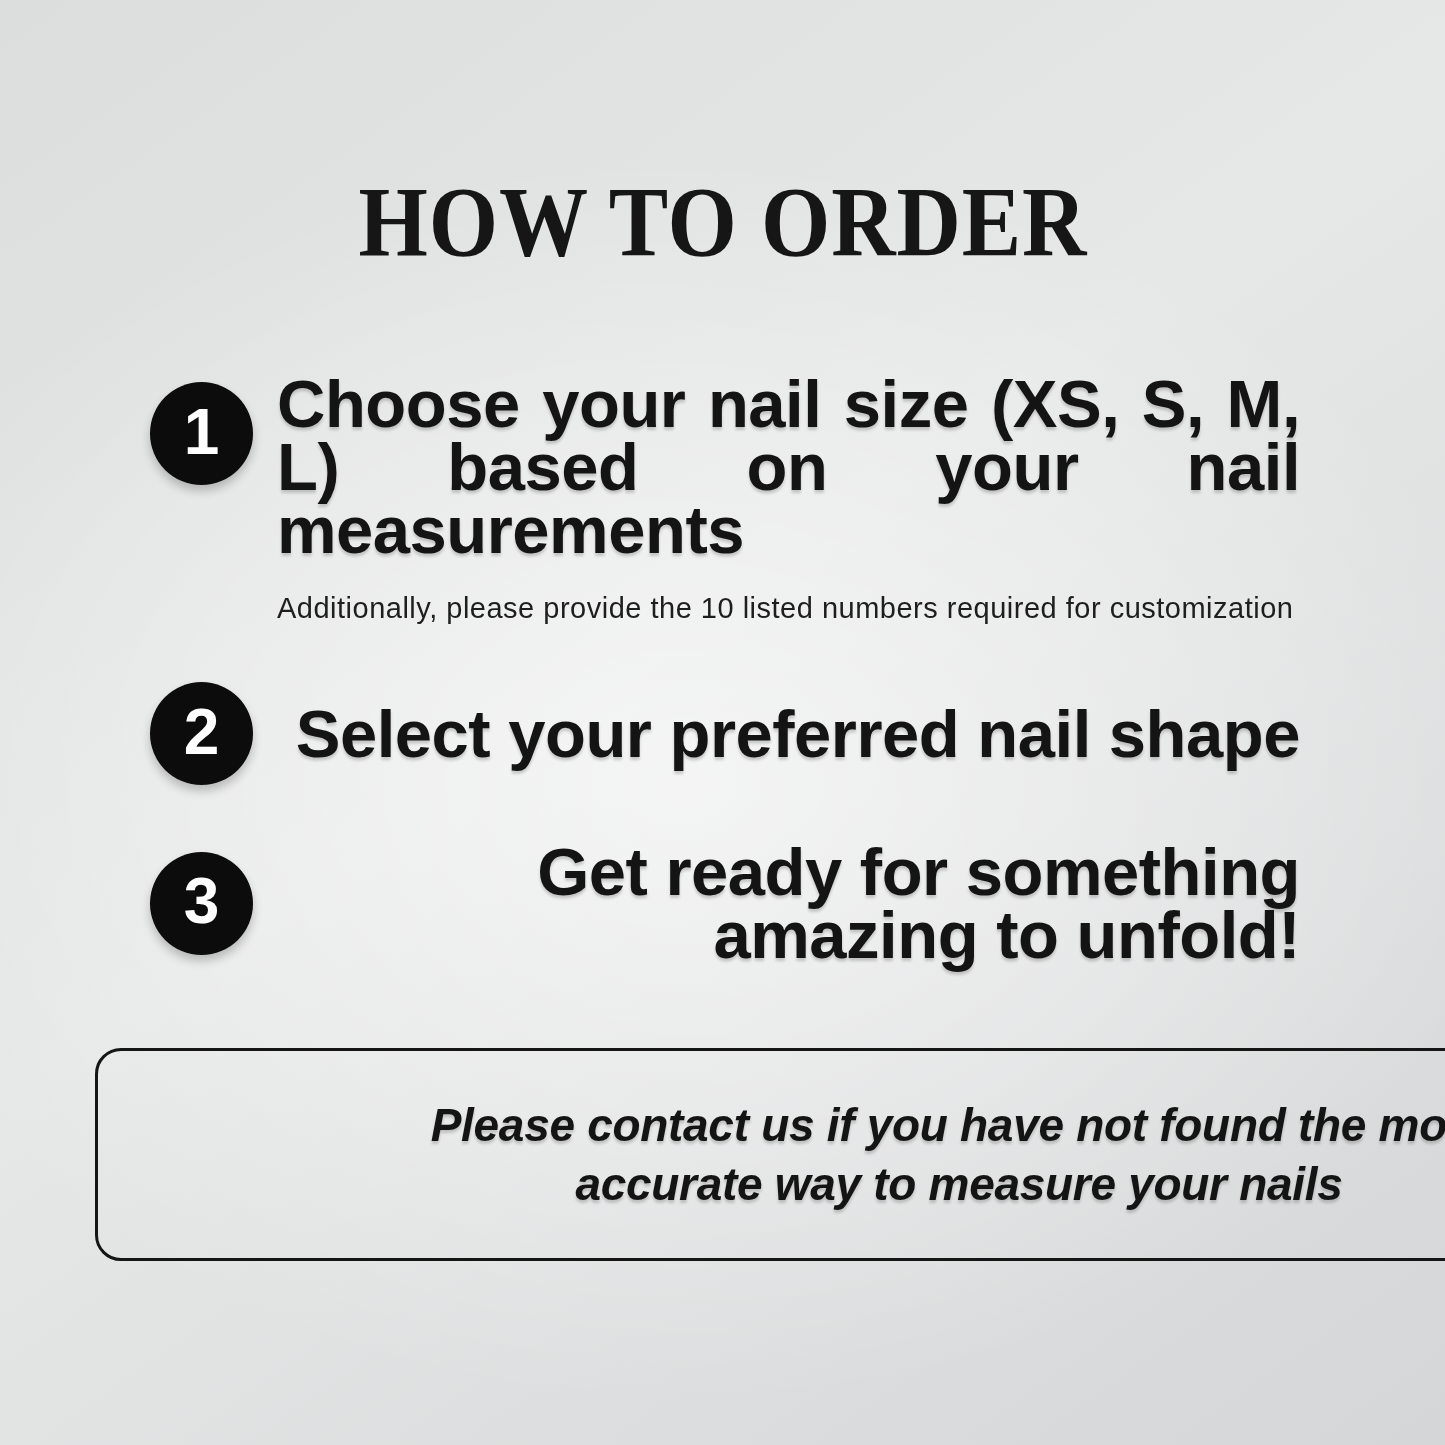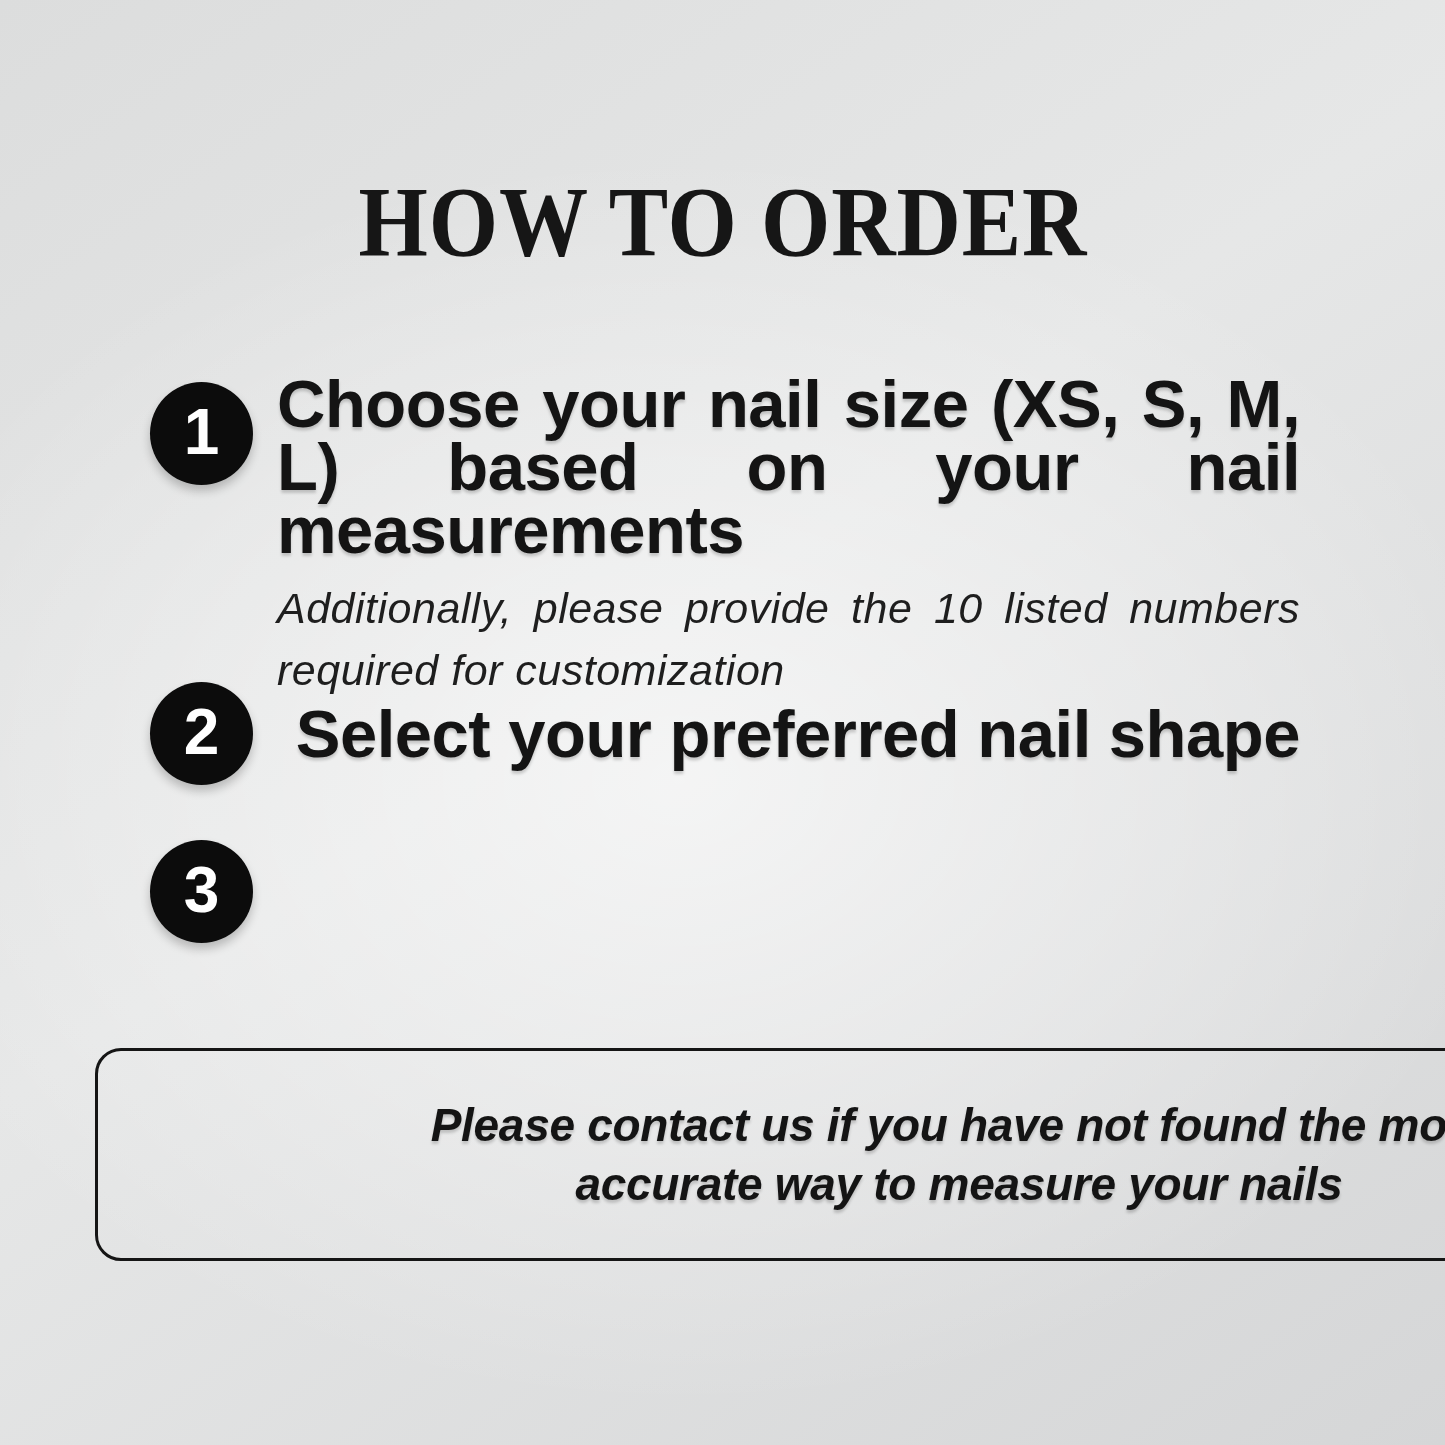--- a/index.html
+++ b/index.html
@@ -82,23 +82,22 @@
     letter-spacing: -0.5px;
     text-align: justify;
     color: #141414;
     text-shadow: 0 3px 3px rgba(0,0,0,0.18);
   }
   .step-2 .step-heading,
   .step-3 .step-heading { text-align: right; }
 
   .step-note {
     margin-top: 16px;
-    font-size: 43px;
+    font-size: 29px;
     line-height: 62px;
-    font-style: italic;
     font-weight: 400;
     letter-spacing: 0.5px;
     text-align: justify;
     color: #1e1e1e;
   }
 
   
   .contact-box {
     position: absolute;
     left: 95px;
@@ -149,19 +148,22 @@
     </div>
     <div class="step-content">
       <div class="step-heading">Select your preferred nail shape</div>
     </div>
   </div>
 
   <div class="step step-3">
     <div class="badge">
       <span class="badge-num">3</span>
     </div>
+    <div class="step-content">
+      <div class="step-heading">Get ready for something amazing to unfold!</div>
+    </div>
   </div>
 
   <div class="contact-box">
     <div class="contact-text">Please contact us if you have not found the most accurate way to measure your nails</div>
   </div>
 
 </div>
 
 </body></html>

